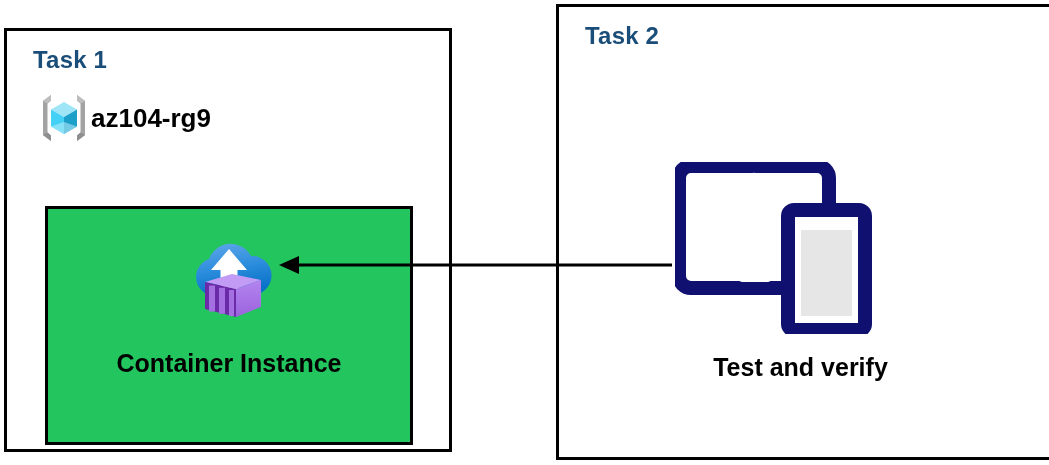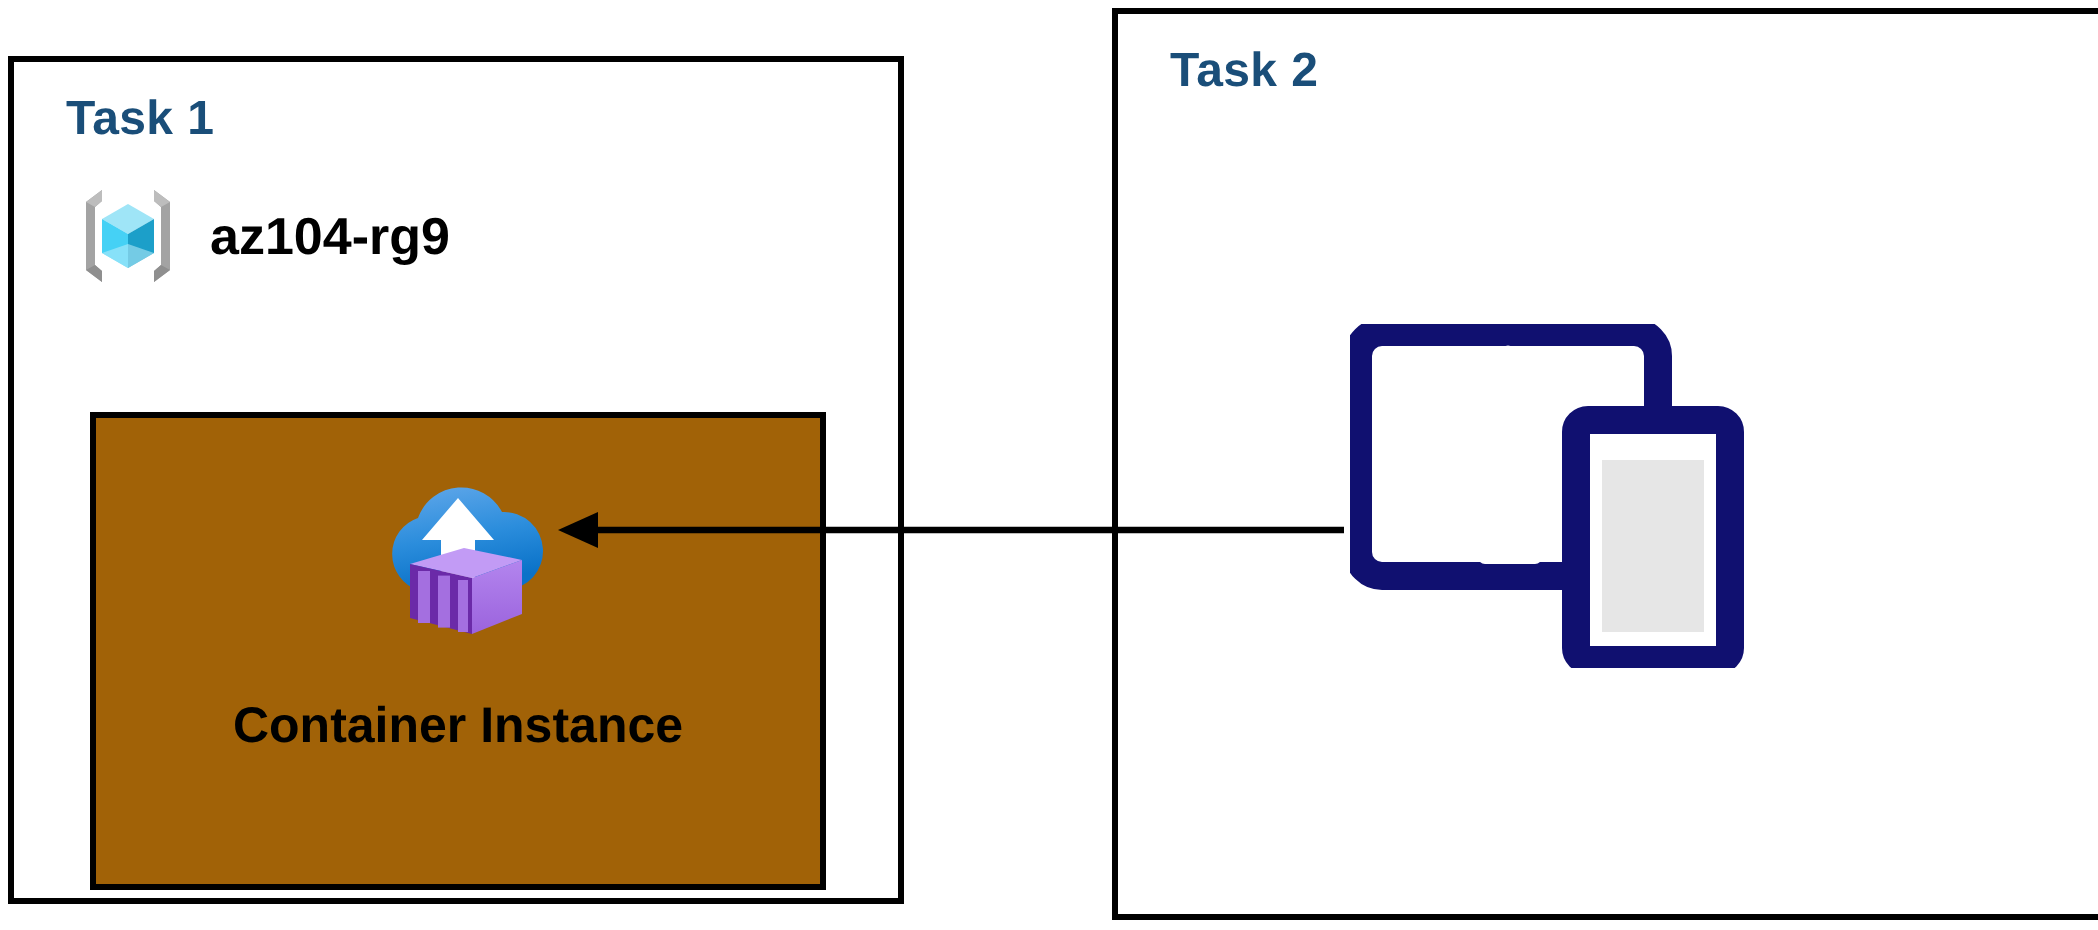--- a/index.html
+++ b/index.html
@@ -54,42 +54,41 @@
     white-space: nowrap;
   }
 
   
   #resource-group-row {
     position: absolute;
     left: 30px;
     top: 60px;
     display: flex;
     align-items: center;
-    gap: 14px;
   }
   #resource-group-icon {
     width: 54px;
     height: 54px;
     display: block;
   }
   #resource-group-label {
     font-size: 26px;
     font-weight: bold;
     color: #000000;
     white-space: nowrap;
   }
 
   
   #container-instance-card {
     position: absolute;
     left: 38px;
     top: 175px;
     width: 368px;
     height: 239px;
-    background: #a16207;
+    background: #22c55e;
     border: 3px solid #000000;
     box-sizing: border-box;
   }
   #container-instance-icon {
     position: absolute;
     left: 50%;
     top: 20px;
     transform: translateX(-50%);
     width: 100px;
     height: 92px;
@@ -211,19 +210,20 @@
 
     <rect x="64" y="113" width="32" height="7" rx="3.5" ry="3.5" fill="#ffffff"></rect>
 
     <rect x="113" y="48" width="77" height="120" rx="6" ry="6" fill="#ffffff" stroke="#101070" stroke-width="14"></rect>
 
     <rect x="126" y="68" width="51" height="86" fill="#e6e6e6"></rect>
 
     <rect x="139" y="56" width="16" height="5" rx="2.5" ry="2.5" fill="#ffffff"></rect>
   </svg>
 
+  <div id="test-verify-label">Test and verify</div>
 
   <svg id="connector-arrow" viewBox="0 0 1049 465">
     <line x1="672" y1="265" x2="292" y2="265" stroke="#000000" stroke-width="3.2"></line>
     <polygon points="279,265 299,256 299,274" fill="#000000"></polygon>
   </svg>
 
 </div>
 
 </body></html>

